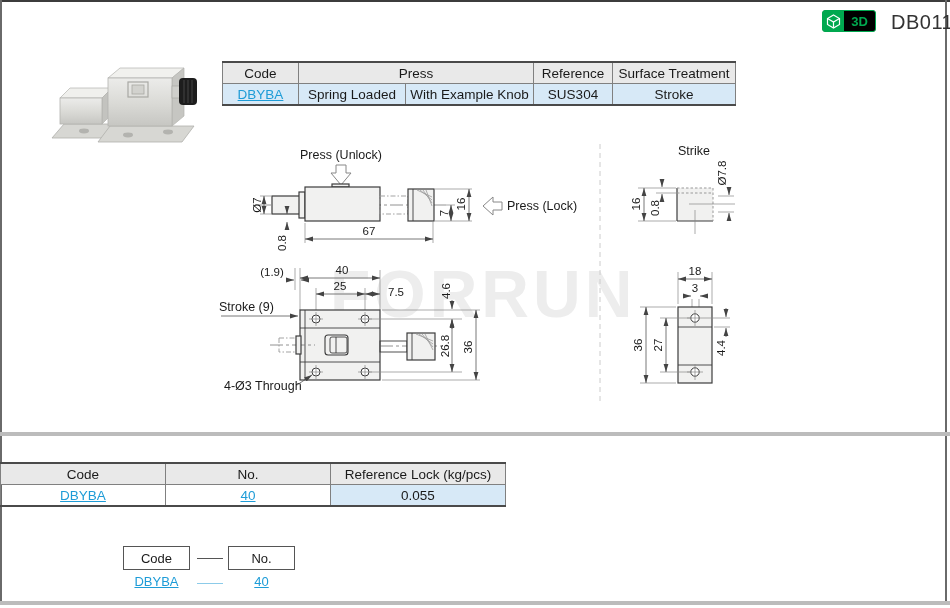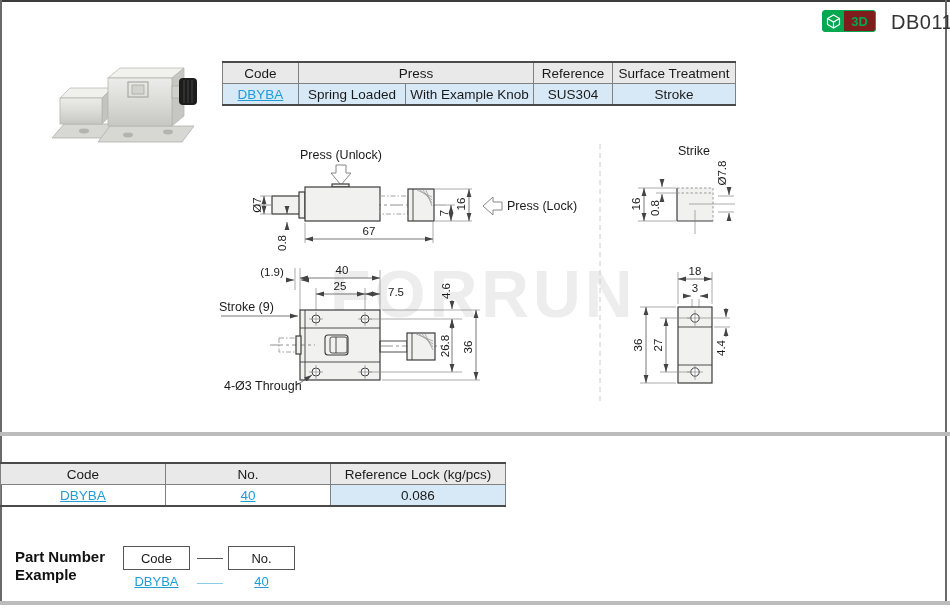--- a/index.html
+++ b/index.html
@@ -8,21 +8,21 @@
   .abs{position:absolute;}
 
   
   .frame-top{left:0;top:0;width:950px;height:2px;background:#3c3c3c;}
   .frame-left{left:0;top:0;width:2px;height:602px;background:#6a6a6a;}
   .frame-right{left:945px;top:0;width:2px;height:602px;background:#6a6a6a;}
   .bar{left:0;width:950px;height:4px;background:#bcbcbc;}
 
   
   #badge{left:822px;top:10px;height:22px;display:flex;align-items:stretch;
-         border:1.5px solid #00a84f;border-radius:3px;background:#7f1d1d;box-sizing:border-box;}
+         border:1.5px solid #00a84f;border-radius:3px;background:#000000;box-sizing:border-box;}
   #badge .cube{width:21px;background:#00a84f;display:flex;align-items:center;justify-content:center;}
   #badge .lbl{width:31px;display:flex;align-items:center;justify-content:center;
               color:#00a84f;font-weight:bold;font-size:13px;}
   #partcode{left:891px;top:11px;font-size:20px;color:#333;letter-spacing:.5px;}
 
   
   table{border-collapse:collapse;table-layout:fixed;font-size:13.5px;}
   table.spec{position:absolute;left:222px;top:61px;width:513px;}
   table.mass{position:absolute;left:0px;top:462px;width:505px;}
   th,td{border:1px solid #808080;text-align:center;padding:0;height:20px;
@@ -341,29 +341,25 @@
       </colgroup>
     <tbody>
         <tr class="hd">
       <th>Code</th>
       <th>No.</th>
       <th>Reference Lock (kg/pcs)</th>
     </tr>
     <tr class="dt">
       <td class="blue">DBYBA</td>
       <td class="blue">40</td>
-      <td class="hl">0.086</td>
+      <td class="hl">0.055</td>
     </tr>
   </tbody>
     </table>
 
-  <div class="abs" id="pn-title">
-    <span>Part Number</span><br>
-    <span>Example</span>
-  </div>
   <div class="abs pn-box" style="left:123px">Code</div>
   <div class="abs pn-dash" style="left:197px;top:558px"></div>
   <div class="abs pn-box" style="left:228px">No.</div>
   <div class="abs pn-val blue" style="left:123px">DBYBA</div>
   <div class="abs pn-dash-blue" style="left:197px;top:583px"></div>
   <div class="abs pn-val blue" style="left:228px">40</div>
 
 </div>
 
 </body></html>

